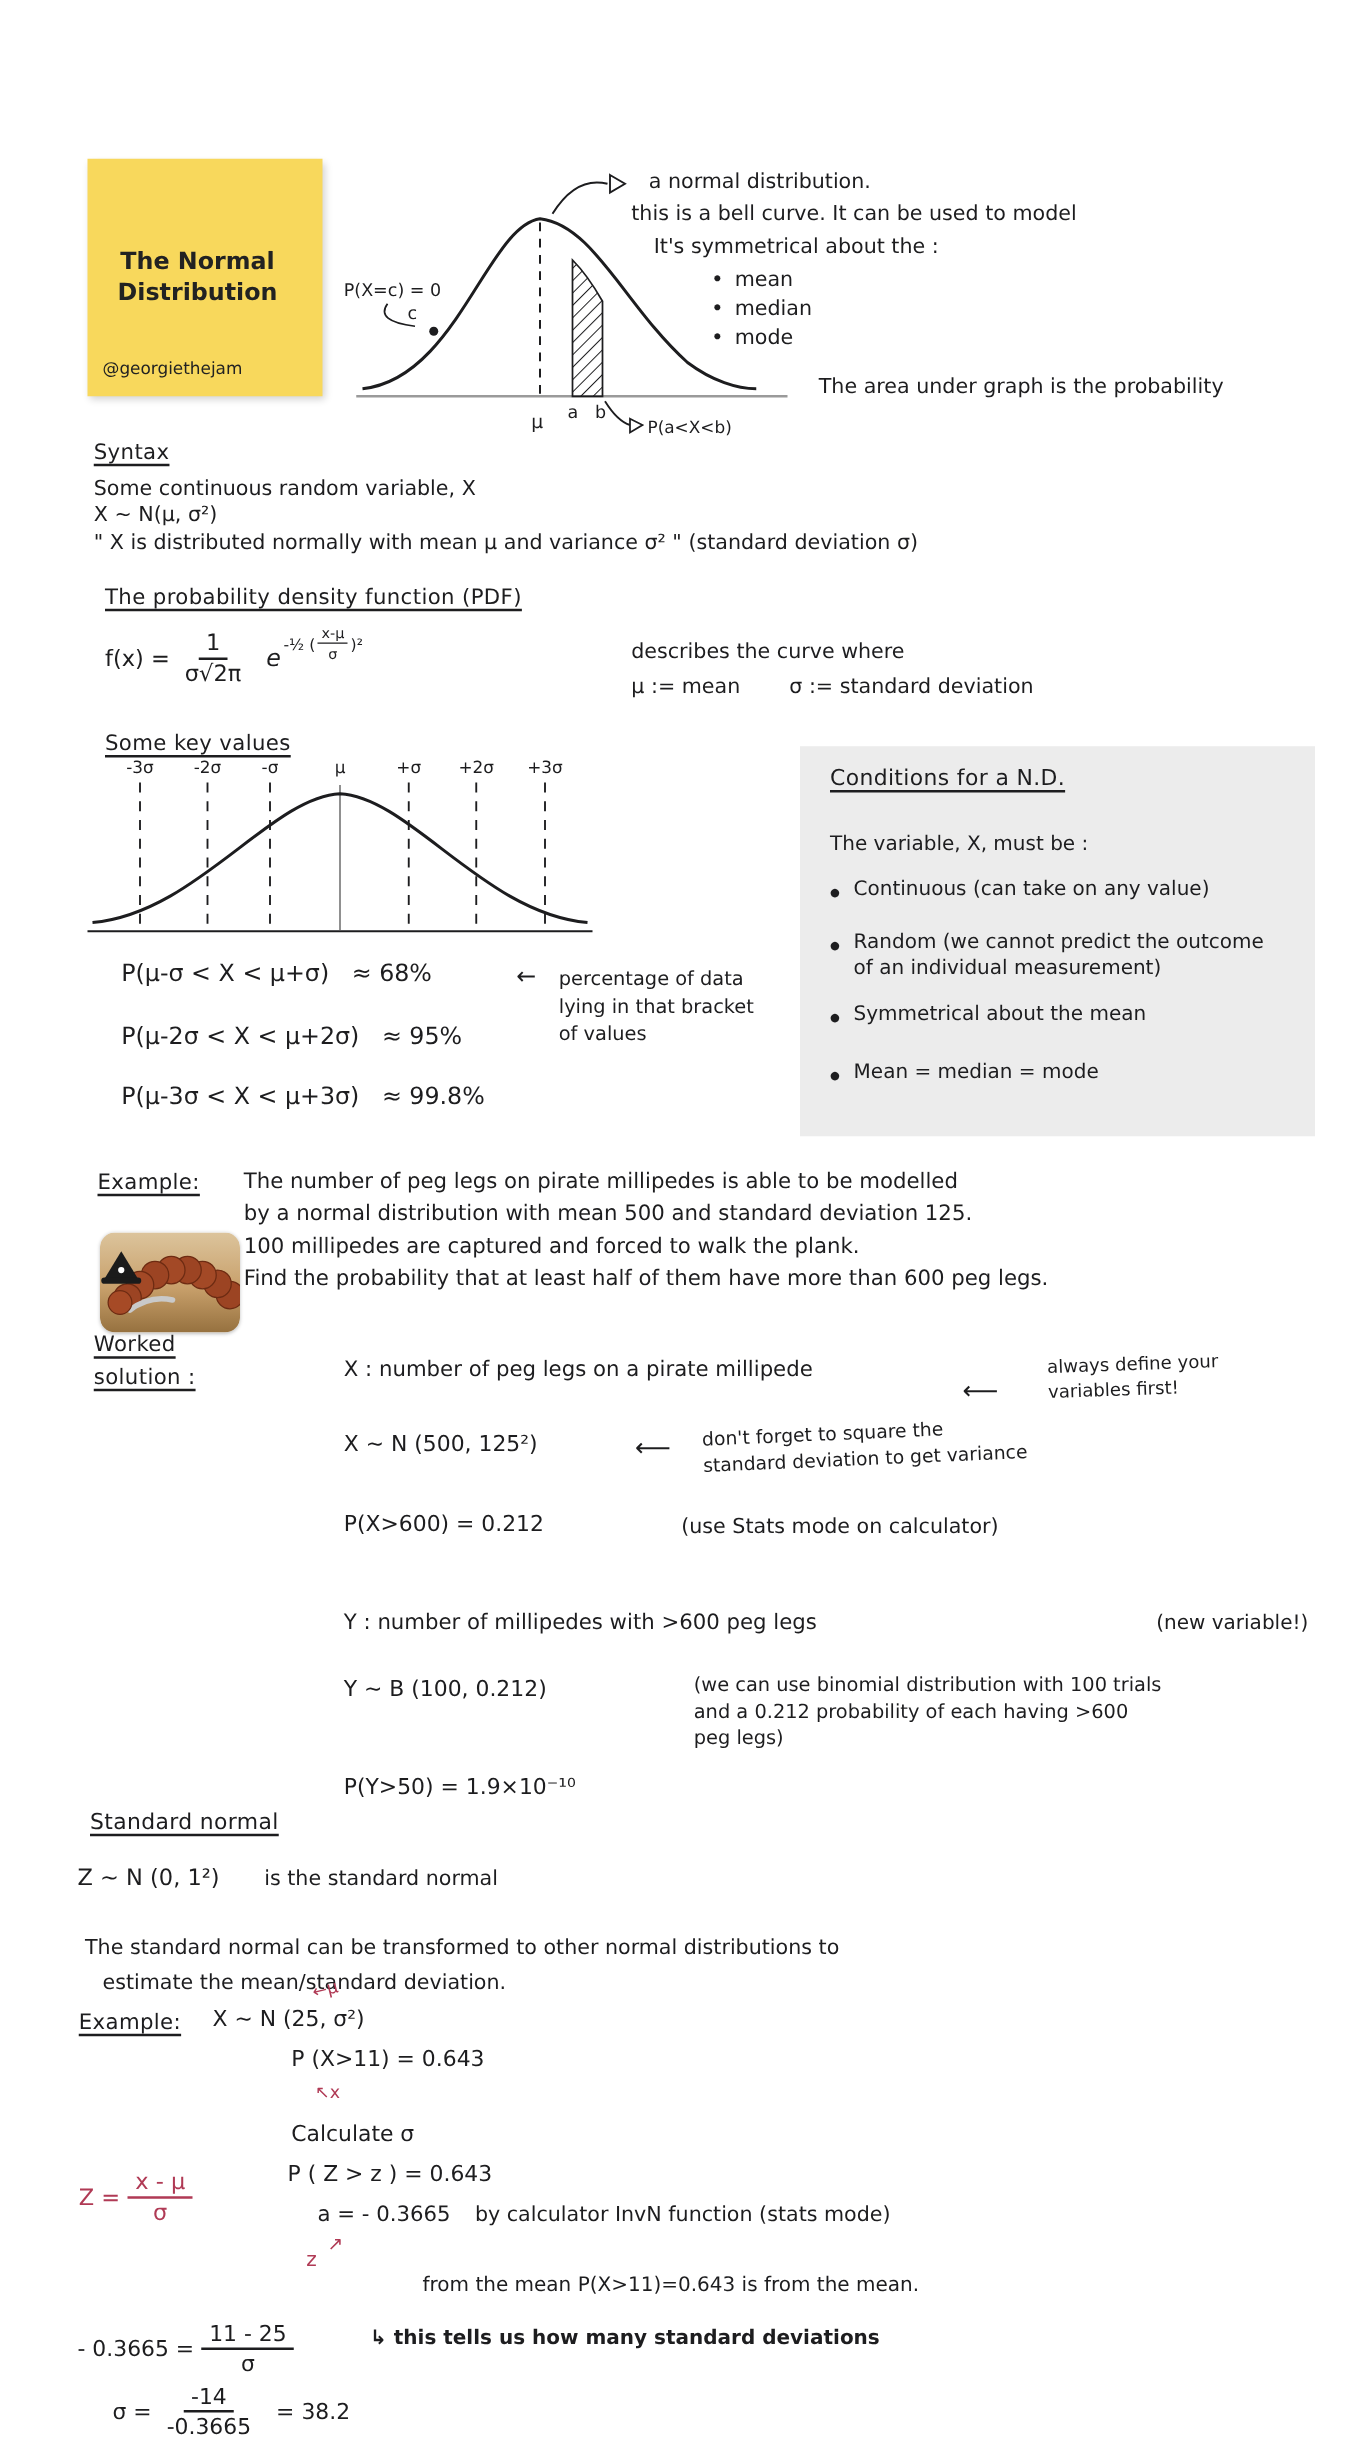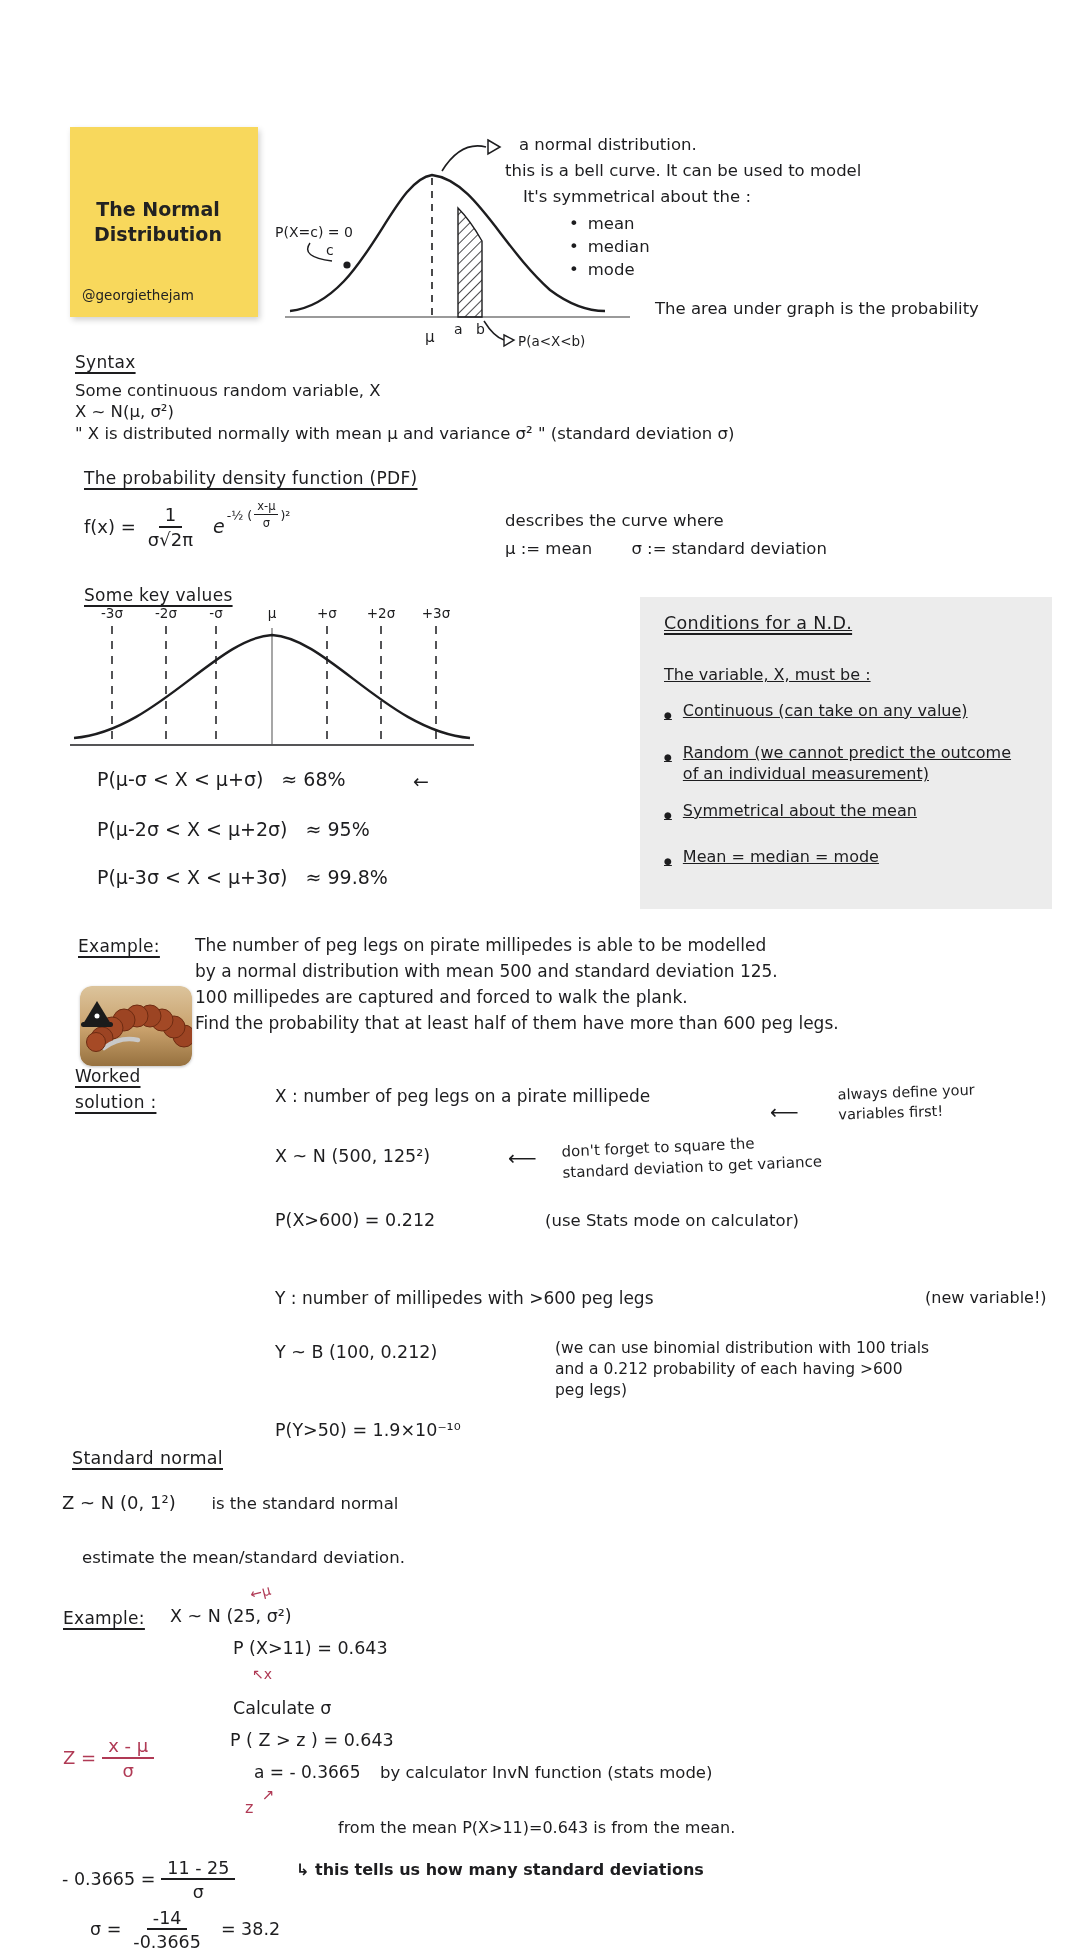--- a/index.html
+++ b/index.html
@@ -24,21 +24,21 @@
   .bullet-item::before{content:"•";margin-right:9px;}
   .frac{display:inline-flex;flex-direction:column;align-items:center;vertical-align:middle;line-height:1.15;margin:0 6px;}
   .frac .fnum{padding:0 6px;border-bottom:2px solid currentColor;}
   .frac .fden{padding:2px 6px 0;}
   .sup{display:inline-flex;align-items:center;transform:translateY(-13px);font-size:12.5px;margin-left:2px;}
   .sup .frac{margin:0 2px;font-size:11.5px;}
   .sup .frac .fnum{border-bottom-width:1px;padding:0 3px;}
   .euler{font-style:italic;font-size:19px;margin-left:8px;}
   .formula{font-size:18px;}
   .small-note{font-size:15px;line-height:21px;}
-  .cond-box{background:var(--box-bg);padding:16px 27px 10px 24px;box-sizing:border-box;text-decoration:underline;}
+  .cond-box{background:var(--box-bg);padding:16px 27px 10px 24px;box-sizing:border-box;}
   .cond-intro{font-size:16px;margin-top:32px;}
   .cond-bullet{font-size:16px;line-height:21px;display:flex;margin-top:16px;}
   .cond-bullet::before{content:"●";font-size:9px;margin-right:11px;margin-top:5px;}
   .prob-row{font-size:19px;white-space:nowrap;}
   .prob-val{margin-left:18px;}
   svg text{font-family:"DejaVu Sans",sans-serif;fill:var(--ink);}
 </style>
 </head>
 <body>
 
@@ -138,20 +138,21 @@
   <div class="abs prob-row" style="left:97px;top:768px;">
     <span>P(μ-σ &lt; X &lt; μ+σ)</span><span class="prob-val">≈ 68%</span>
   </div>
   <div class="abs prob-row" style="left:97px;top:818px;">
     <span>P(μ-2σ &lt; X &lt; μ+2σ)</span><span class="prob-val">≈ 95%</span>
   </div>
   <div class="abs prob-row" style="left:97px;top:866px;">
     <span>P(μ-3σ &lt; X &lt; μ+3σ)</span><span class="prob-val">≈ 99.8%</span>
   </div>
   <div class="abs" style="left:413px;top:770px;font-size:19px;">←</div>
+  <div class="abs" style="left:447px;top:772px;width:158px;font-size:15.5px;line-height:22px;">percentage of data lying in that bracket of values</div>
 
   <div class="abs cond-box" style="left:640px;top:597px;width:412px;height:312px;">
     <div class="heading underline" style="font-size:17.5px;">Conditions for a N.D.</div>
     <div class="cond-intro">The variable, X, must be :</div>
     <div class="cond-bullet">
         <span>Continuous (can take on any value)</span>
       </div>
     <div class="cond-bullet">
         <span>Random (we cannot predict the outcome of an individual measurement)</span>
       </div>
@@ -225,20 +226,21 @@
   </div>
 
   <div class="abs" style="left:275px;top:1420px;font-size:17.5px;">P(Y&gt;50) = 1.9×10⁻¹⁰</div>
 
   <div class="abs heading underline" style="left:72px;top:1448px;font-size:17.5px;">Standard normal</div>
   <div class="abs" style="left:62px;top:1492px;font-size:18px;">
     <span>Z ~ N (0, 1²)</span>
     <span style="margin-left:30px;font-size:16.5px;">is the standard normal</span>
   </div>
   <div class="abs" style="left:68px;top:1544px;font-size:16.5px;line-height:28px;">
+    <div>The standard normal can be transformed to other normal distributions to</div>
     <div style="margin-left:14px;">estimate the mean/standard deviation.</div>
   </div>
 
   <div class="abs heading underline" style="left:63px;top:1608px;">Example:</div>
   <div class="abs" style="left:170px;top:1606px;font-size:17.5px;">X ~ N (25, σ²)</div>
   <div class="abs red" style="left:250px;top:1584px;font-size:14px;transform:rotate(-14deg);">←μ</div>
   <div class="abs" style="left:233px;top:1638px;font-size:17.5px;">P (X&gt;11) = 0.643</div>
   <div class="abs red" style="left:252px;top:1666px;font-size:14px;">↖x</div>
   <div class="abs" style="left:233px;top:1698px;font-size:17.5px;">Calculate σ</div>
 

